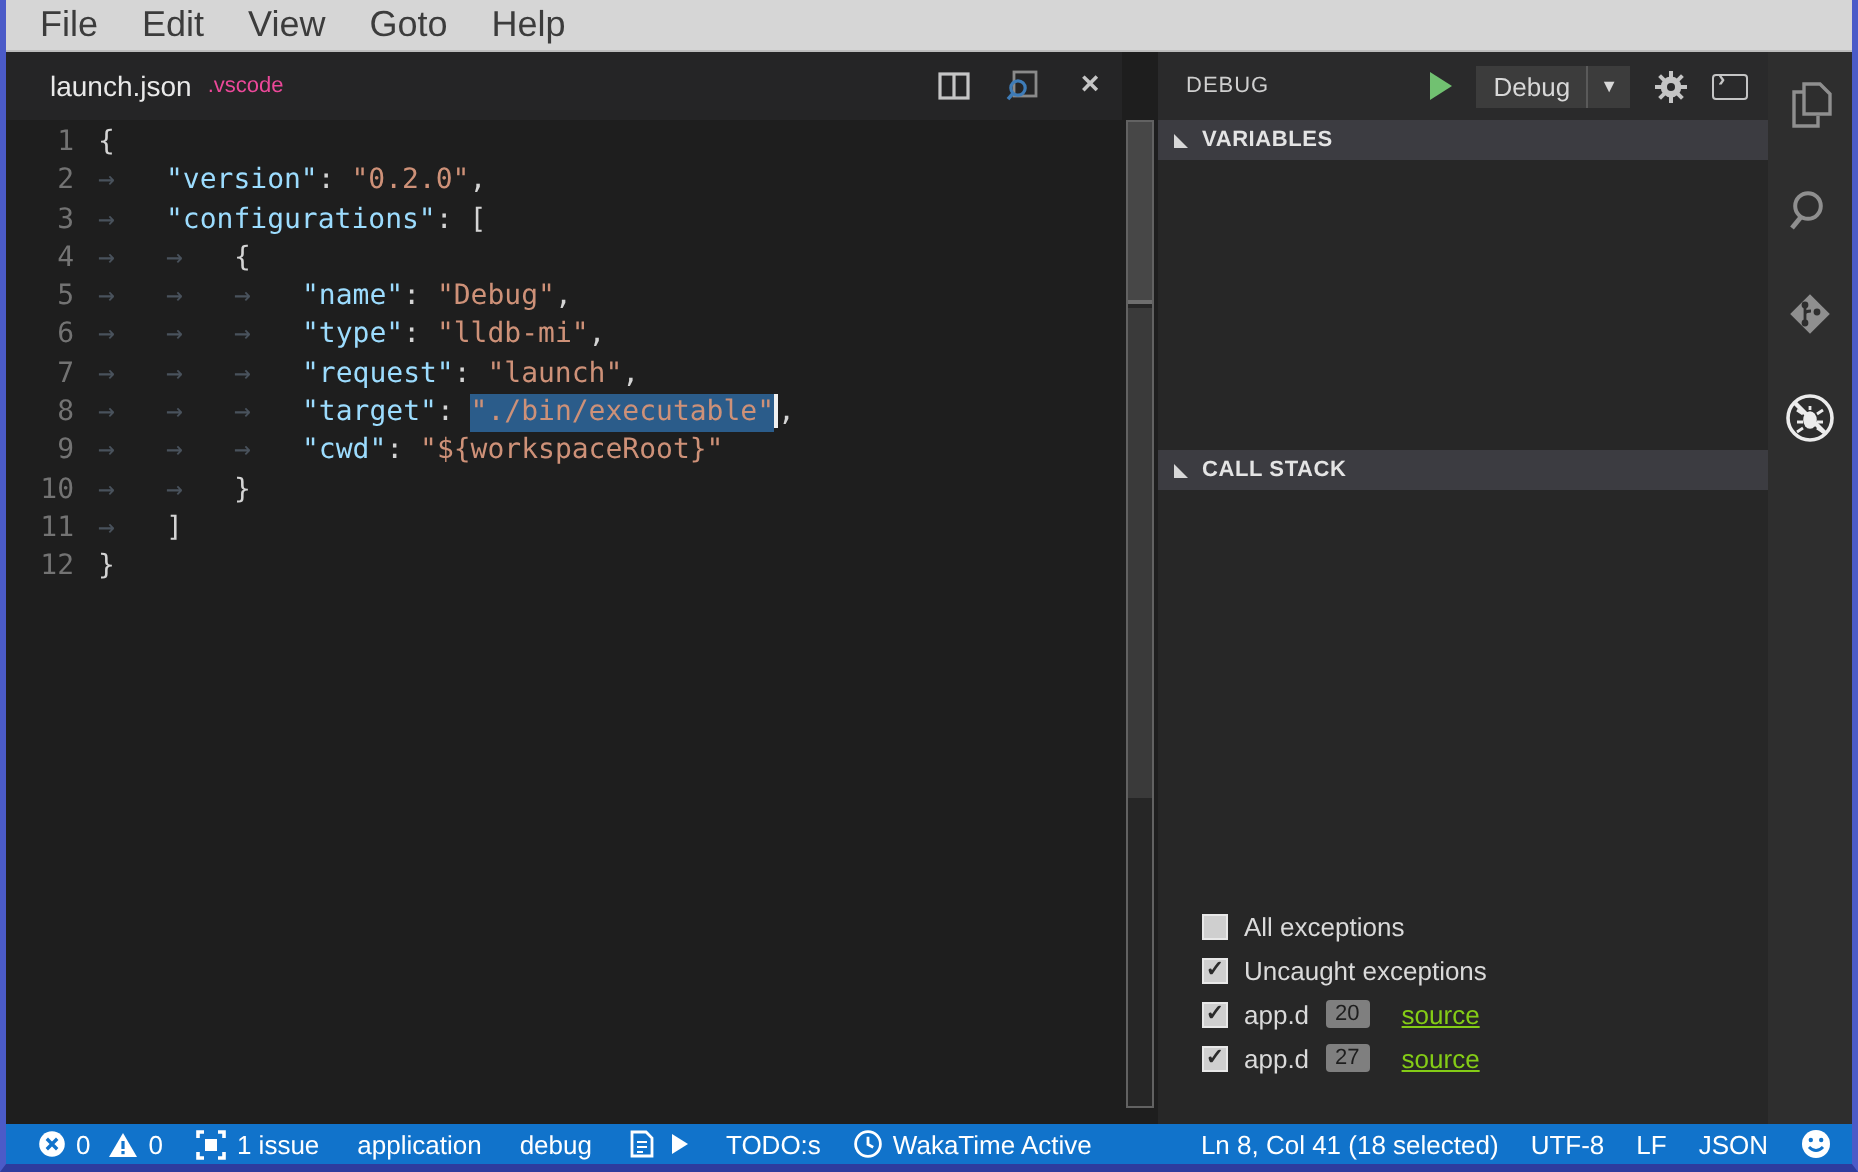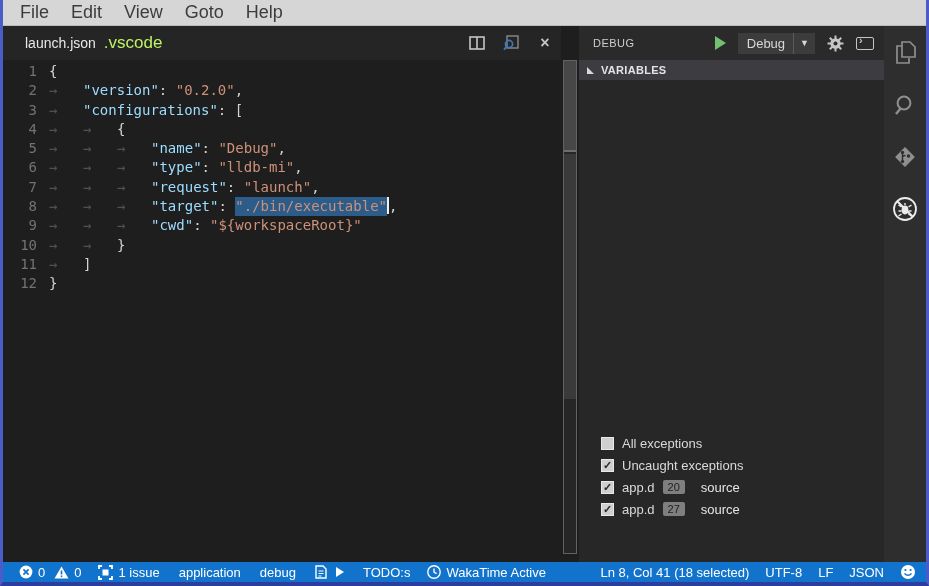--- a/index.html
+++ b/index.html
@@ -14,21 +14,21 @@
   .menu-item { padding:2px 11px; font-size:18px; color:#3c3c3c; line-height:25px; cursor:default; }
 
   
   .main { position:absolute; top:26px; left:0; right:0; bottom:20px; display:flex; }
 
   
   .editor-col { width:558px; display:flex; flex-direction:column; background:#1e1e1e; }
   .tabbar { height:34px; background:#252526; display:flex; position:relative; }
   .tab { display:flex; align-items:baseline; gap:8px; padding:0 10px 0 22px; height:100%; align-items:center; }
   .tab-name { color:#e9e9e9; font-size:14px; }
-  .tab-folder { color:#bef264; font-size:17px; }
+  .tab-folder { color:#ec4899; font-size:11px; }
   .tab-actions { position:absolute; right:6px; top:0; height:100%; display:flex; align-items:center; gap:14px; }
   .tab-actions .icon-btn { width:20px; height:20px; display:flex; align-items:center; justify-content:center; color:#c5c5c5; }
   .close-x { font-size:16px; color:#c5c5c5; font-weight:bold; }
 
   .code-area { flex:1; position:relative; font-family:"DejaVu Sans Mono", monospace; font-size:14px; padding-top:2px; }
   .code-line { display:flex; height:19.3px; line-height:19.3px; white-space:pre; }
   .gutter { width:46px; text-align:right; padding-right:12px; color:#737373; flex:none; }
   .tab-ws { display:inline-block; width:34px; color:#49525c; }
   .tok-key { color:#9cdcfe; }
   .tok-str { color:#ce9178; }
@@ -58,21 +58,21 @@
   .sect-label { font-size:11px; font-weight:bold; color:#e4e4e4; letter-spacing:0.3px; }
   .twistie { width:0; height:0; border-bottom:7px solid #d8d8d8; border-right:7px solid transparent; }
   .sect-body { background:#272727; flex:none; }
   .body-vars { height:113px; } .body-watch { height:32px; } .body-stack { height:193px; }
   .body-bp { flex:1; padding-top:14px; }
 
   .bp-row { height:22px; display:flex; align-items:center; padding-left:22px; gap:8px; font-size:13px; color:#dadada; }
   .chk { width:13px; height:13px; background:#cfcfcf; border:1px solid #e8e8e8; flex:none;
          display:flex; align-items:center; justify-content:center; font-size:11px; color:#2b2b2b; font-weight:bold; line-height:1; }
   .bp-badge { background:#7f7f7f; color:#1e1e1e; font-size:11px; padding:1px 5px; border-radius:2px; }
-  .bp-suffix { color:#e5e5e5; margin-left:8px; }
+  .bp-suffix { color:#84cc16; margin-left:8px;text-decoration:underline; }
 
   
   .activitybar { width:42px; background:#2e2e2e; display:flex; flex-direction:column; align-items:center; padding-top:14px; gap:26px; }
   .act-icon { width:26px; height:26px; display:flex; align-items:center; justify-content:center; }
 
   
   .statusbar { position:absolute; left:0; right:0; bottom:0; height:20px; background:#1173cb; color:#ffffff;
                display:flex; align-items:center; font-size:13px; padding:0 10px 0 16px; }
   .sb-left { display:flex; align-items:center; gap:9px; }
   .sb-right { margin-left:auto; display:flex; align-items:center; gap:16px; }
@@ -169,20 +169,24 @@
       </div>
 
       <div class="sect-head">
         <span class="twistie"></span>
         <span class="sect-label">VARIABLES</span>
       </div>
       <div class="sect-body body-vars"></div>
 
       <div class="sect-body body-watch"></div>
 
+      <div class="sect-head">
+        <span class="twistie"></span>
+        <span class="sect-label">CALL STACK</span>
+      </div>
       <div class="sect-body body-stack"></div>
 
       <div class="sect-body body-bp" id="bp-list">
           <div class="bp-row">
             <span class="chk"></span>
             <span>All exceptions</span>
           </div>
           <div class="bp-row">
             <span class="chk">✓</span>
             <span>Uncaught exceptions</span>

